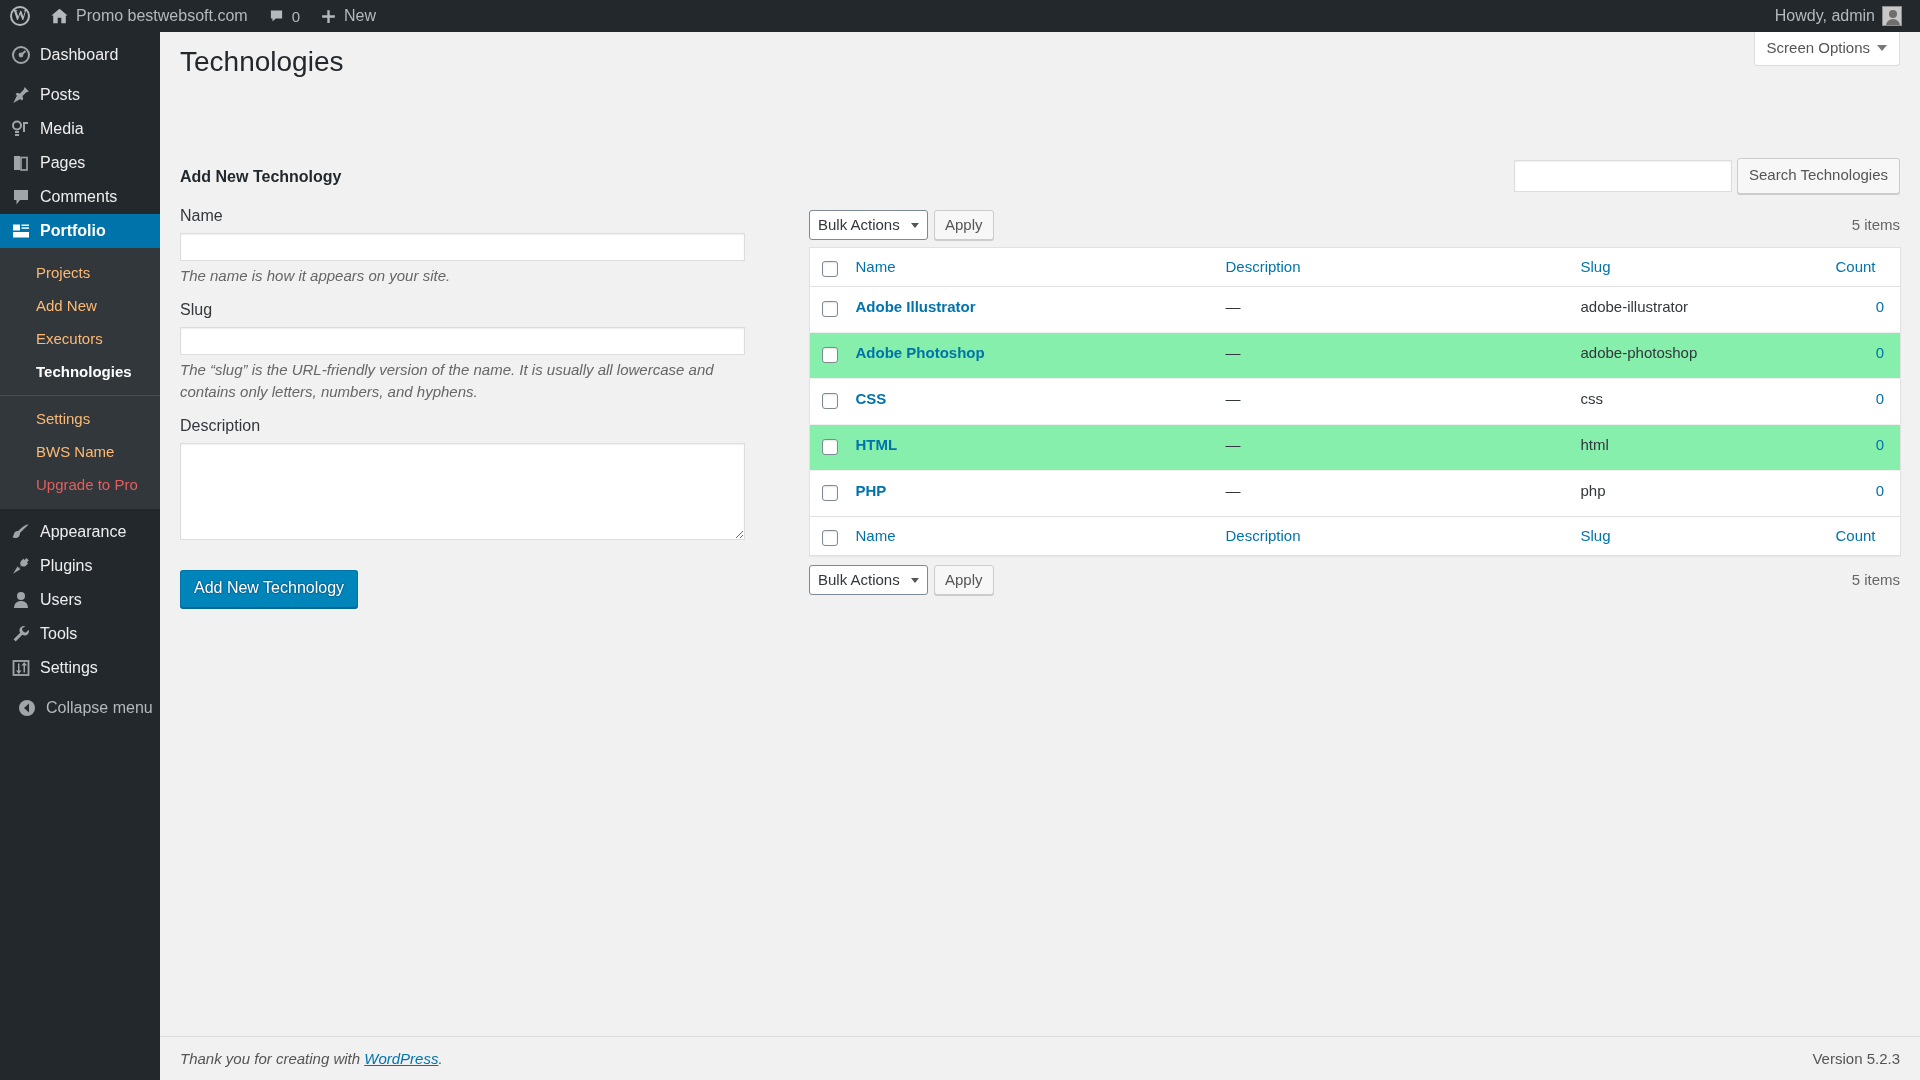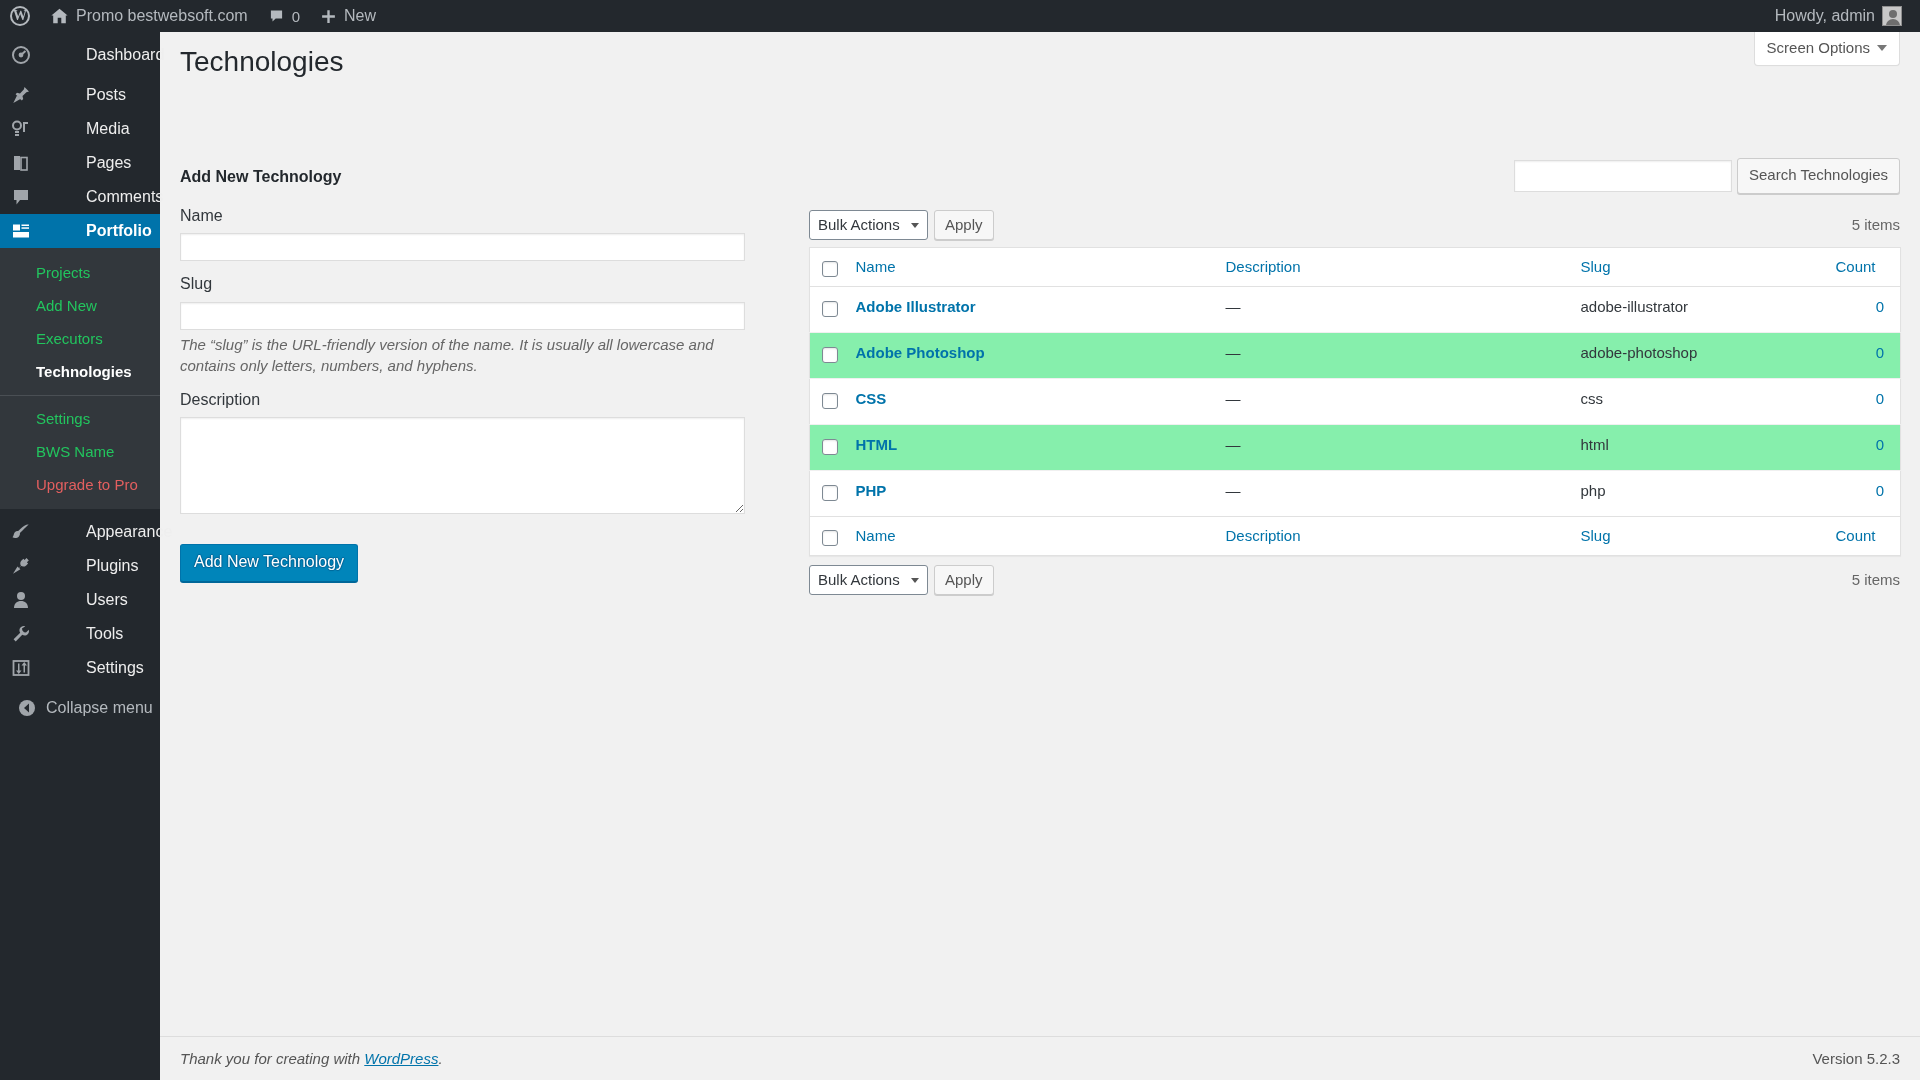--- a/index.html
+++ b/index.html
@@ -99,21 +99,21 @@
   .menu-top {
     display: flex; align-items: center;
     gap: 9px;
     height: 34px;
     padding: 0 0 0 11px;
     color: #eee;
     cursor: pointer;
     position: relative;
     font-size: 16px;
   }
-  .menu-top .mt-label { line-height: 1; margin-left: 46px; }
+  .menu-top .mt-label { line-height: 1; }
   .menu-top.current {
     background: #0073aa;
     color: #fff;
     font-weight: 600;
   }
   .menu-top.current::after {
     content: "";
     position: absolute;
     right: -8px; top: 50%;
     margin-top: -8px;
@@ -123,21 +123,21 @@
   .menu-sep { height: 6px; }
   .mi { width: 20px; height: 20px; flex: 0 0 auto; display:block; }
 
   .submenu {
     background: #32373c;
     padding: 8px 0 8px 0;
   }
   .submenu-item {
     display: block;
     padding: 6px 0 6px 36px;
-    color: #22c55e;
+    color: #fdba74;
     font-size: 15px;
     cursor: pointer;
     line-height: 1.4;
   }
   .submenu-item.current { color: #fff; font-weight: 600; }
   .submenu-item.pro { color: #e35f5f; }
   .submenu-divider {
     border-top: 1px solid #4a4f54;
     margin: 7px 0 6px 0;
   }
@@ -609,20 +609,21 @@
     <h1 class="page-title">Technologies</h1>
 
     <div class="col-wrap">
 
       <div id="col-left">
         <h2 class="form-heading">Add New Technology</h2>
 
         <div class="form-field">
           <label>Name</label>
           <input type="text" value="" style="">
+          <p class="field-desc">The name is how it appears on your site.</p>
         </div>
 
         <div class="form-field">
           <label>Slug</label>
           <input type="text" value="" style="">
           <p class="field-desc">The “slug” is the URL-friendly version of the name. It is usually all lowercase and contains only letters, numbers, and hyphens.</p>
         </div>
 
         <div class="form-field">
           <label>Description</label>

